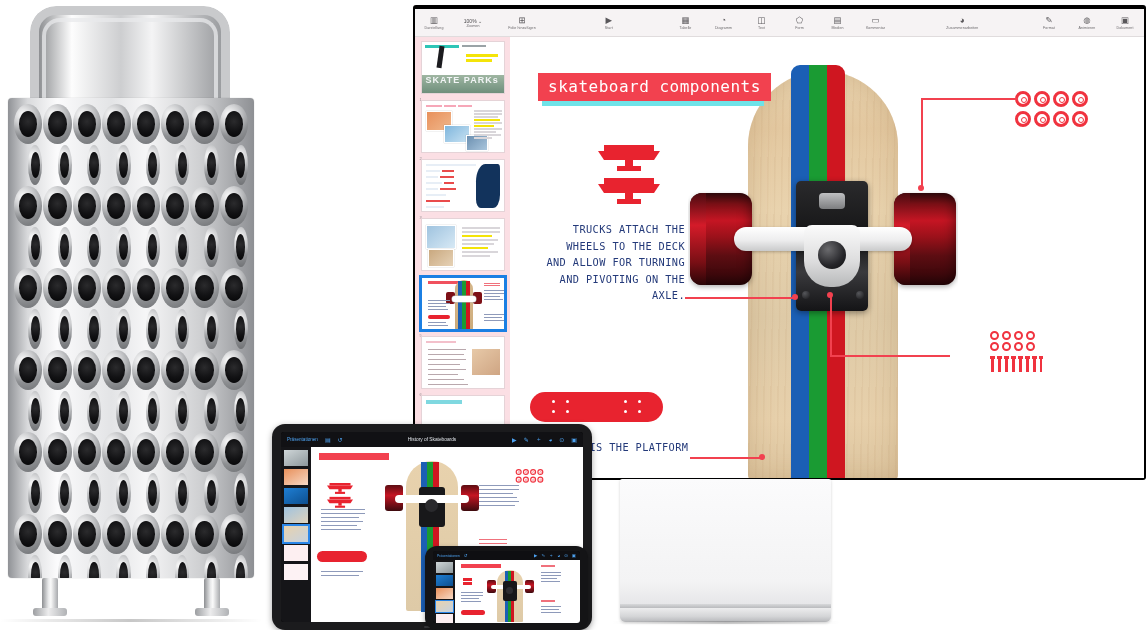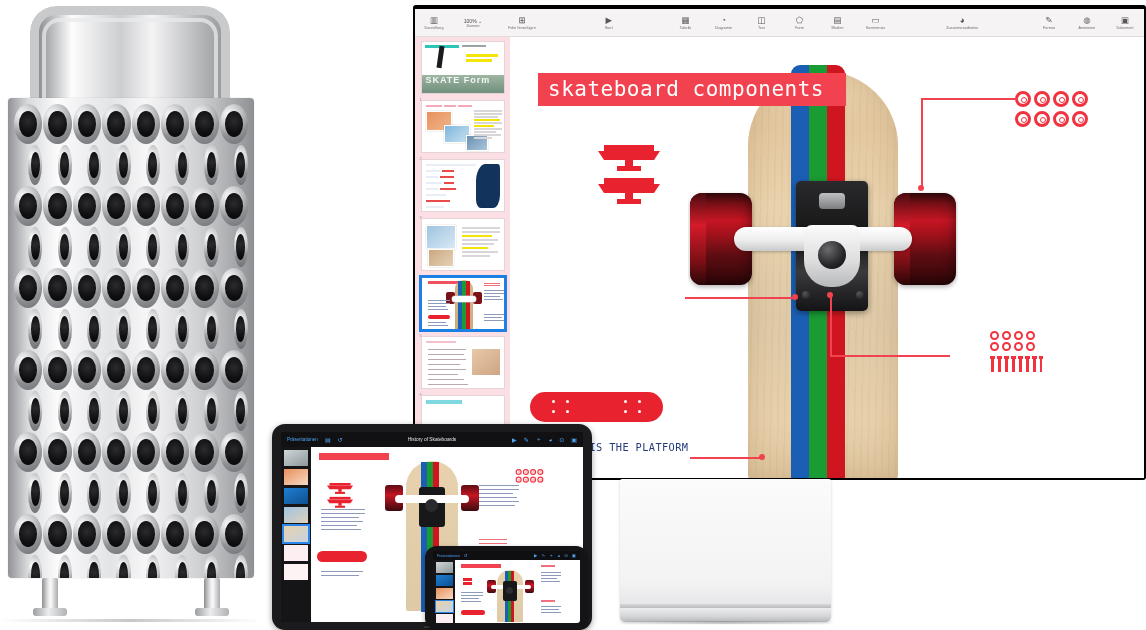--- a/index.html
+++ b/index.html
@@ -102,22 +102,22 @@
   .t6{ background:#fdf2f4; }
   .t6 .img{ position:absolute; right:4px; top:12px; width:28px; height:26px; background:linear-gradient(140deg,#e7c9a8,#cfa583); }
   .t6 .tx{ position:absolute; background:#b9a8ad; height:1.3px;}
 
   .t7{ background:#fdf2f4; }
   .t7 .bar{ position:absolute; left:4px; top:4px; width:36px; height:4px; background:#7fd8e0;}
 
   
   .slide{ position:absolute; left:0; top:0; width:634px; height:441px; background:#fff; }
   .slide-title{ position:absolute; left:28px; top:36px; background:#f2414f; color:#fff;
-    font-family:"DejaVu Sans Mono","Liberation Mono",monospace; font-size:21px; letter-spacing:.5px;
-    padding:4px 22px 5px 10px; z-index:6; }
+    font-family:"DejaVu Sans Mono","Liberation Mono",monospace; font-size:16px; letter-spacing:.5px;
+    padding:4px 10px 5px 10px; z-index:6; }
   .slide-title-shadow{ position:absolute; left:32px; top:44px; width:222px; height:25px; background:#6fe3e8; z-index:5; }
 
   .board-wrap{ position:absolute; left:178px; top:28px; width:270px; height:413px; overflow:hidden; }
   .deck{ position:absolute; left:60px; top:6px; width:150px; height:410px;
     background:linear-gradient(to bottom,#e8d2ad 0%,#e3c8a0 14%,#e9d3ae 34%,#decaa7 60%,#e7d0ab 85%,#dcc49e 100%);
     border-radius:75px 75px 6px 6px;
     box-shadow:inset 0 0 26px rgba(150,110,65,.25); }
   .deck:after{ content:""; position:absolute; inset:0; border-radius:75px 75px 6px 6px;
     background:
       repeating-linear-gradient(91deg, rgba(170,125,80,.10) 0px, rgba(170,125,80,.10) 1px, rgba(255,255,255,0) 2px, rgba(255,255,255,0) 7px);
@@ -439,21 +439,21 @@
       <div class="kn-navi">
 
         <div class="thumb">
           <div class="sheet t1">
             <div class="bar"></div>
                 <div class="bar2"></div>
                 <div class="yel"></div>
                 <div class="yel2"></div>
             <div class="gr"></div>
                 <div class="leg"></div>
-            <div class="ttl">SKATE Form</div>
+            <div class="ttl">SKATE PARKs</div>
           </div>
           <span class="num">1</span>
         </div>
 
         <div class="thumb">
           <div class="sheet t2">
             <div class="pk" style="left:4px;top:4px;width:16px;"></div>
             <div class="pk" style="left:22px;top:4px;width:12px;"></div>
             <div class="pk" style="left:36px;top:4px;width:14px;"></div>
             <div class="ph" style="left:4px;top:10px;width:26px;height:20px;background:linear-gradient(140deg,#e8905b,#f0b78b);"></div>
@@ -593,20 +593,21 @@
                   <div class="stem"></div>
                   <div class="foot"></div>
             </div>
             <div class="tshape" style="position:absolute;left:0;top:33px;">
               <div class="top"></div>
                   <div class="mid"></div>
                   <div class="stem"></div>
                   <div class="foot"></div>
             </div>
           </div>
+          <div class="callout c-trucks">TRUCKS ATTACH THE WHEELS TO THE DECK AND ALLOW FOR TURNING AND PIVOTING ON THE AXLE.</div>
           <div class="lead" style="left:175px;top:260px;width:110px;height:1.6px;"></div>
           <div class="dot" style="left:282px;top:257px;"></div>
 
           <div class="icon-bearings">
             <div class="bearing"></div>
             <div class="bearing"></div>
             <div class="bearing"></div>
             <div class="bearing"></div>
             <div class="bearing"></div>
             <div class="bearing"></div>

